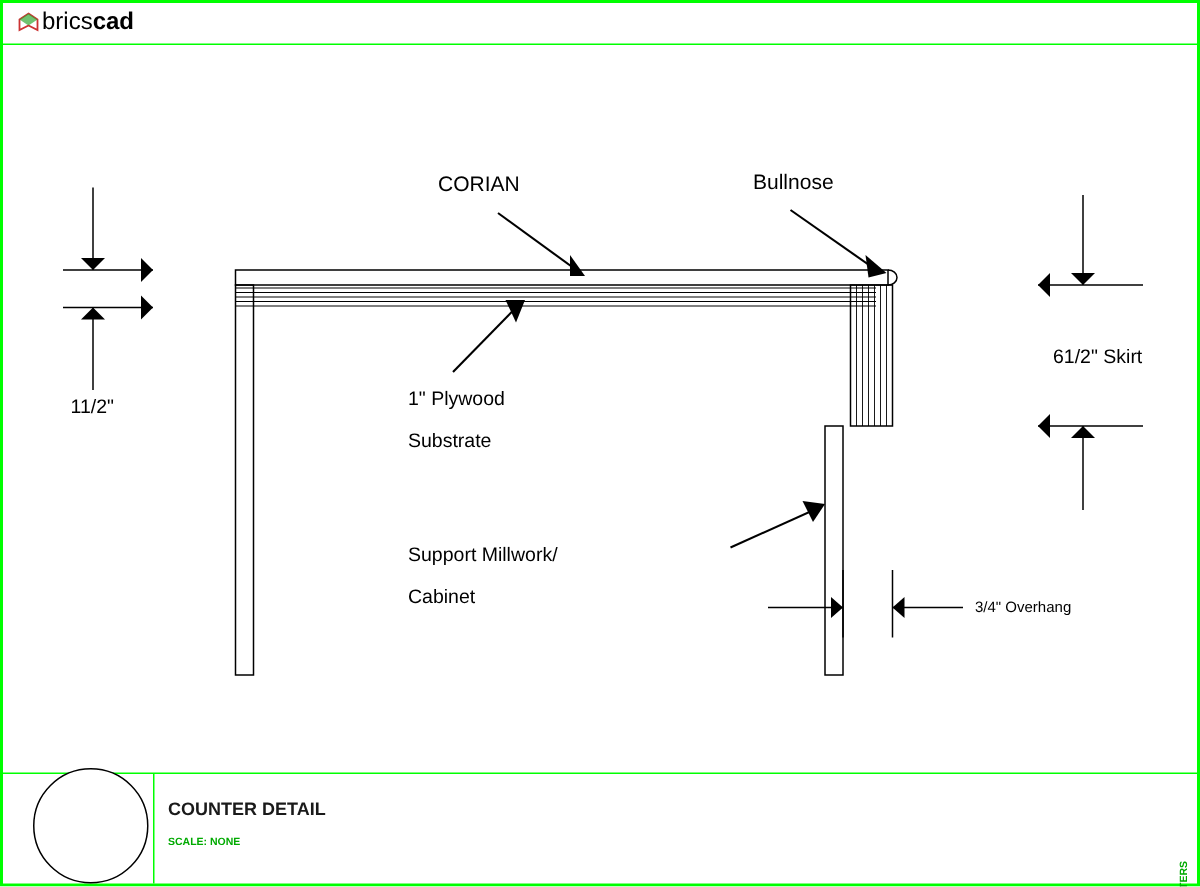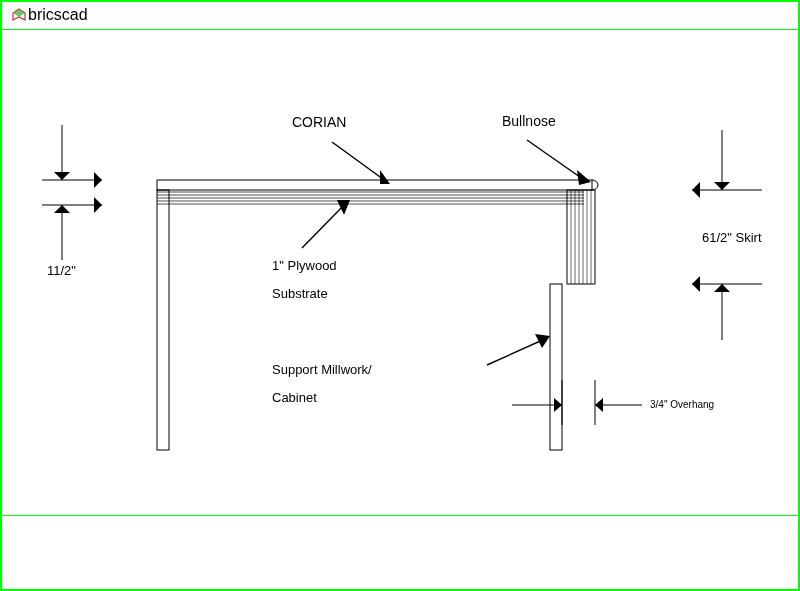--- a/index.html
+++ b/index.html
@@ -1,20 +1,20 @@
 <!DOCTYPE html>
 <html><head>
 <meta charset="utf-8">
 <style>
 body{margin:0;font-family:Arial,sans-serif;background:#fff}
 .page{position:relative;width:800px;height:591px;border:2px solid #0f0;box-sizing:border-box}
 .logo{position:absolute;top:4px;left:10px;display:flex;align-items:center;gap:2px}
 .logo-icon{width:14px;height:14px;display:inline-block}
 .logo-text{font-size:16px;font-weight:normal;color:#000}
-.logo-text .cad{font-weight:normal}
+.logo-text .cad{font-weight:bold}
 .divider{position:absolute;left:0;right:0;top:27px;height:1px;background:#0f0}
 .canvas{position:absolute;left:0;right:0;top:28px;bottom:73px}
 .footer-line{position:absolute;left:0;right:0;bottom:73px;height:1px;background:#0f0}
 .footer{position:absolute;left:0;right:0;bottom:0;height:73px}
 .footer-circle{position:absolute;left:20px;bottom:0px;width:75px;height:75px;border:1px solid #000;border-radius:50%;background:#fff}
 .footer-title{position:absolute;left:110px;top:16px;font-size:12px;font-weight:bold;color:#1a1a1a}
 .footer-scale{position:absolute;left:110px;top:42px;font-size:7px;color:#0a0;font-weight:bold}
 .footer-sep{position:absolute;left:100px;top:0;bottom:0;width:1px;background:#0f0}
 .footer-right{position:absolute;right:5px;bottom:15px;font-size:7px;color:#0a0;transform:rotate(-90deg);transform-origin:right bottom;font-weight:bold}
 .cad-svg{position:absolute;top:0;left:0}
@@ -104,14 +104,21 @@
       <text x="270" y="268" font-size="13">Substrate</text>
 
       <line x1="485" y1="335" x2="545" y2="308" stroke="#000" stroke-width="1.4"></line>
       <polygon points="533,304 548,306 540,318" fill="#000"></polygon>
       <text x="270" y="344" font-size="13">Support Millwork/</text>
       <text x="270" y="372" font-size="13">Cabinet</text>
     </svg>
   </div>
 
   <div class="footer-line"></div>
+  <div class="footer">
+    <div class="footer-sep"></div>
+    <div class="footer-circle"></div>
+    <div class="footer-title">COUNTER DETAIL</div>
+    <div class="footer-scale">SCALE: NONE</div>
+    <div class="footer-right">COUNTERS</div>
+  </div>
 
 </div>
 
 </body></html>

